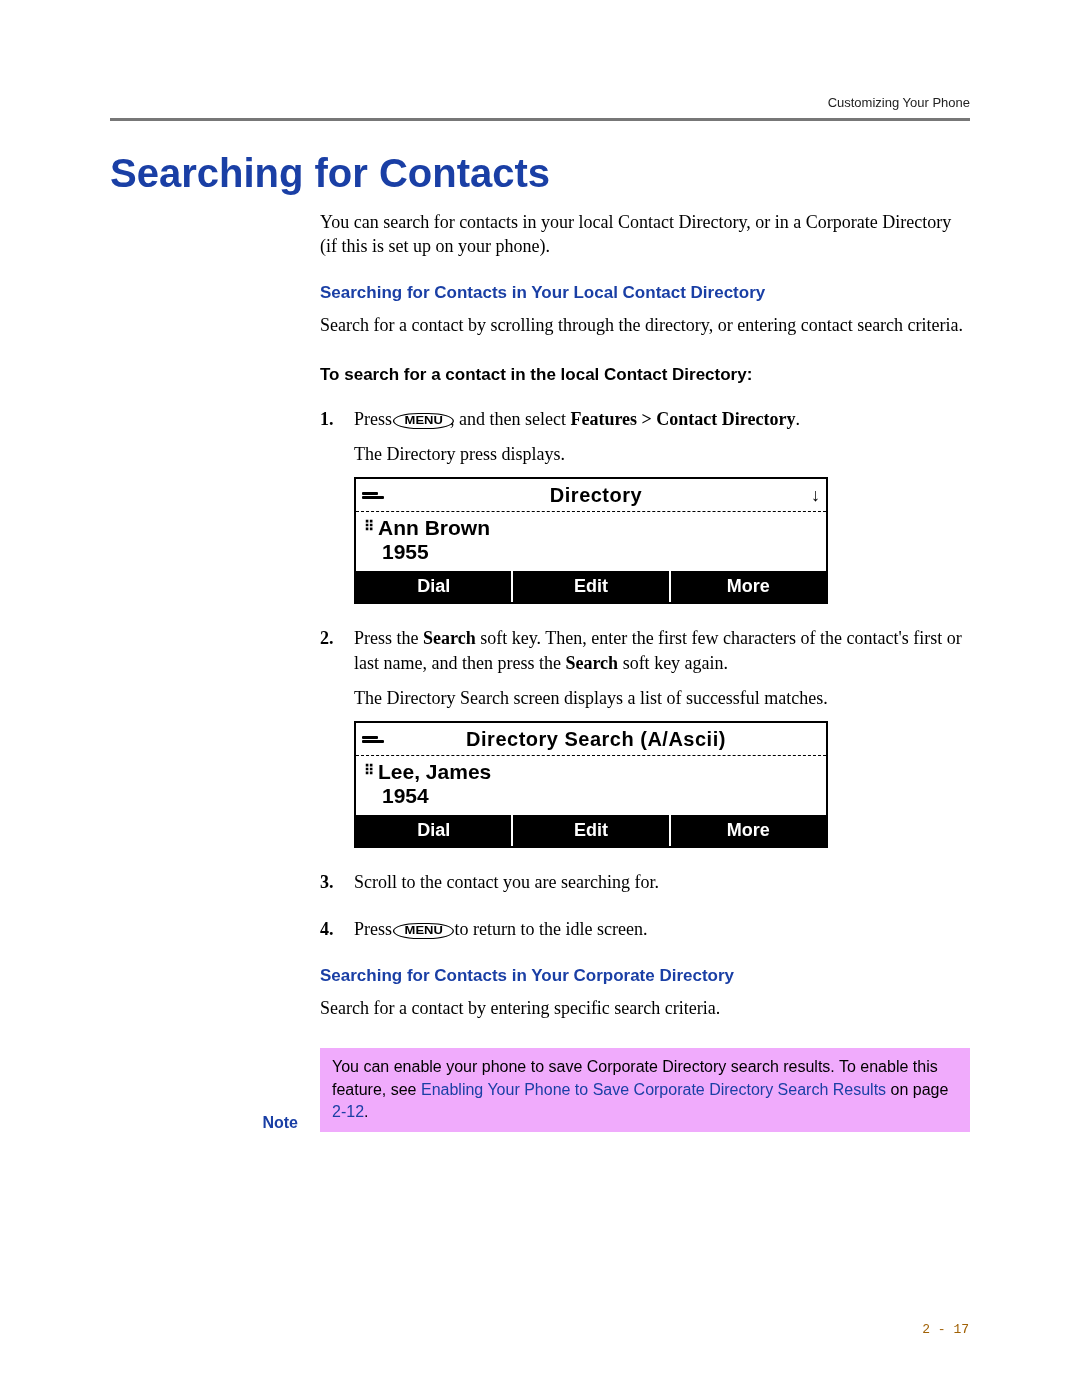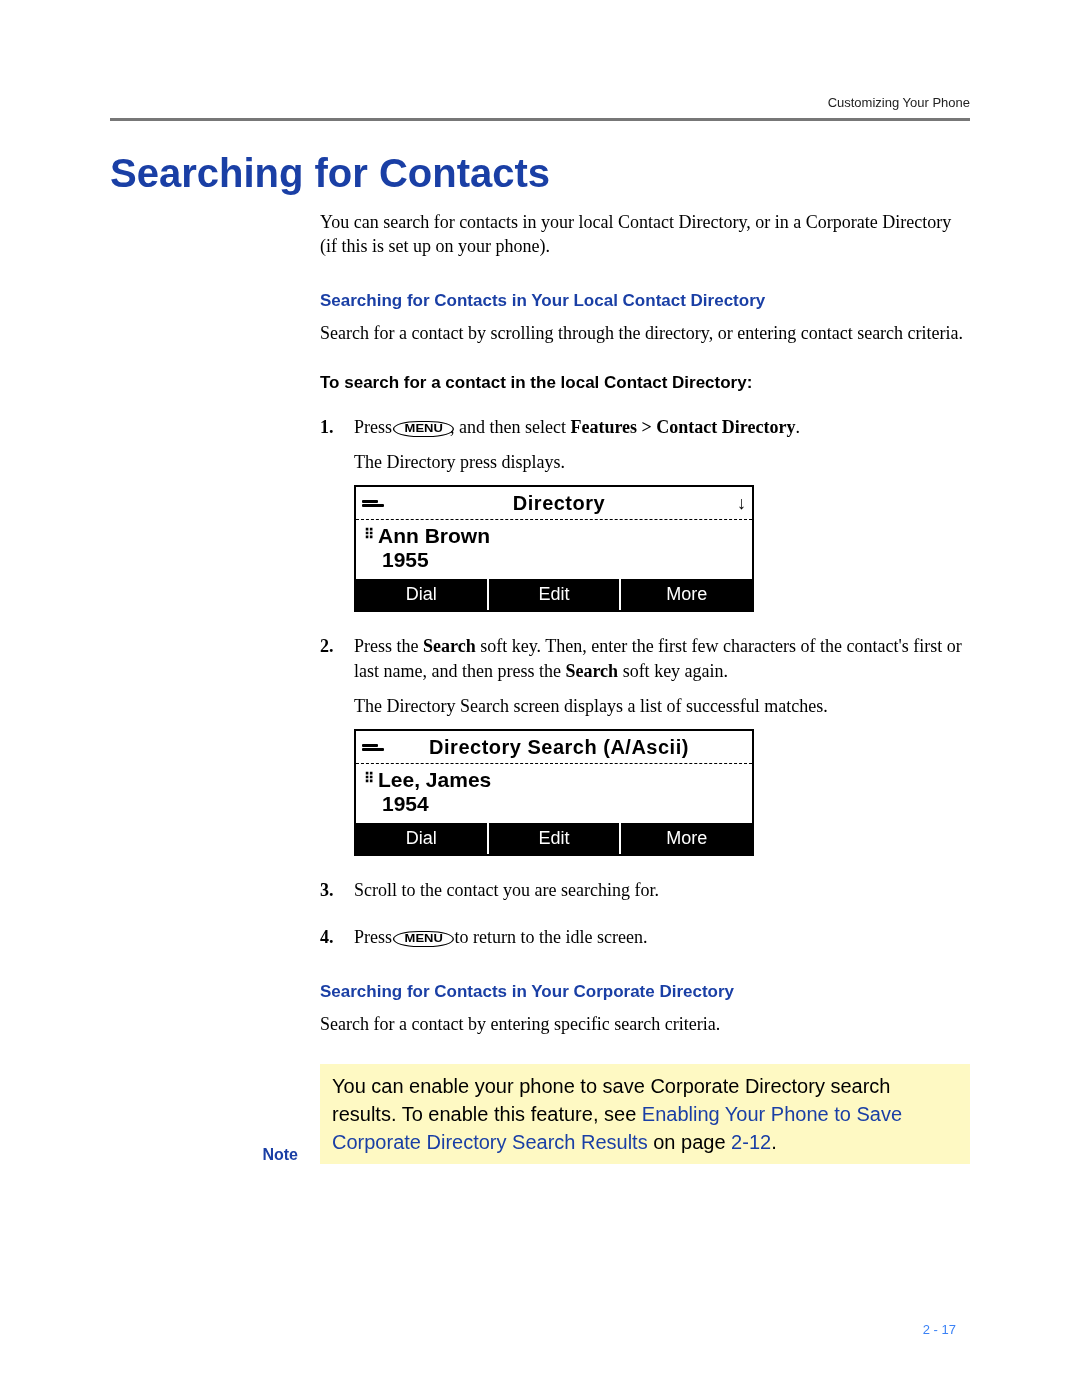--- a/index.html
+++ b/index.html
@@ -35,21 +35,21 @@
   p.body {
     font-size: 18px;
     line-height: 1.35;
     margin-bottom: 18px;
   }
   h3.blue {
     font-family: "Trebuchet MS", "Lucida Sans", sans-serif;
     color: #1a3fa5;
     font-weight: bold;
     font-size: 17px;
-    margin-top: 32px;
+    margin-top: 24px;
     margin-bottom: 10px;
   }
   h4.bold {
     font-family: "Trebuchet MS", "Lucida Sans", sans-serif;
     font-size: 17px;
     font-weight: bold;
     margin-top: 28px;
     margin-bottom: 14px;
   }
   ol.steps {
@@ -80,21 +80,21 @@
     font-family: Arial, sans-serif;
     font-size: 10px;
     font-weight: bold;
     vertical-align: middle;
     line-height: 14px;
     transform: scaleX(1.3);
     margin: 0 3px;
   }
   
   .lcd {
-    width: 400px;
+    width: 474px;
     border: 2px solid #000;
     margin: 8px 0 18px 0;
     background: #fff;
     font-family: Arial, Helvetica, sans-serif;
   }
   .lcd-title {
     display: flex;
     align-items: center;
     border-bottom: 1px dashed #000;
     padding: 2px 6px;
@@ -123,21 +123,21 @@
     line-height: 1;
     position: relative;
     top: 3px;
   }
   .lcd-body .name { display:inline-block; }
   .lcd-body .num { padding-left: 18px; }
   .lcd-soft {
     display: flex;
     background: #000;
     color: #fff;
-    font-weight: normal;
+    font-weight: bold;
     font-size: 18px;
   }
   .lcd-soft > div {
     flex: 1;
     text-align: center;
     padding: 3px 0;
     border-right: 2px solid #fff;
   }
   .lcd-soft > div:last-child { border-right: none; }
   
@@ -151,34 +151,34 @@
     color: #1a3fa5;
     font-family: "Trebuchet MS", sans-serif;
     font-weight: bold;
     font-size: 16px;
     text-align: right;
     padding-right: 22px;
     padding-top: 6px;
   }
   .note-box {
     flex: 1;
-    background: #fef9c3;
+    background: #f0abfc;
     font-family: Arial, Helvetica, sans-serif;
-    font-size: 20px;
+    font-size: 16px;
     line-height: 1.4;
     padding: 8px 12px;
   }
   .note-box .link { color: #1a3fa5; }
   .pagenum {
     position: absolute;
     bottom: 60px;
-    right: 124px;
-    font-family: Liberation Sans, sans-serif;
+    right: 111px;
+    font-family: Liberation Mono, monospace;
     font-size: 13px;
-    color: #3b82f6;
+    color: #a16207;
   }
 </style>
 </head>
 <body>
 
 <div class="header">Customizing Your Phone</div>
 <hr class="rule">
 
 <h1 class="blue">Searching for Contacts</h1>
 

